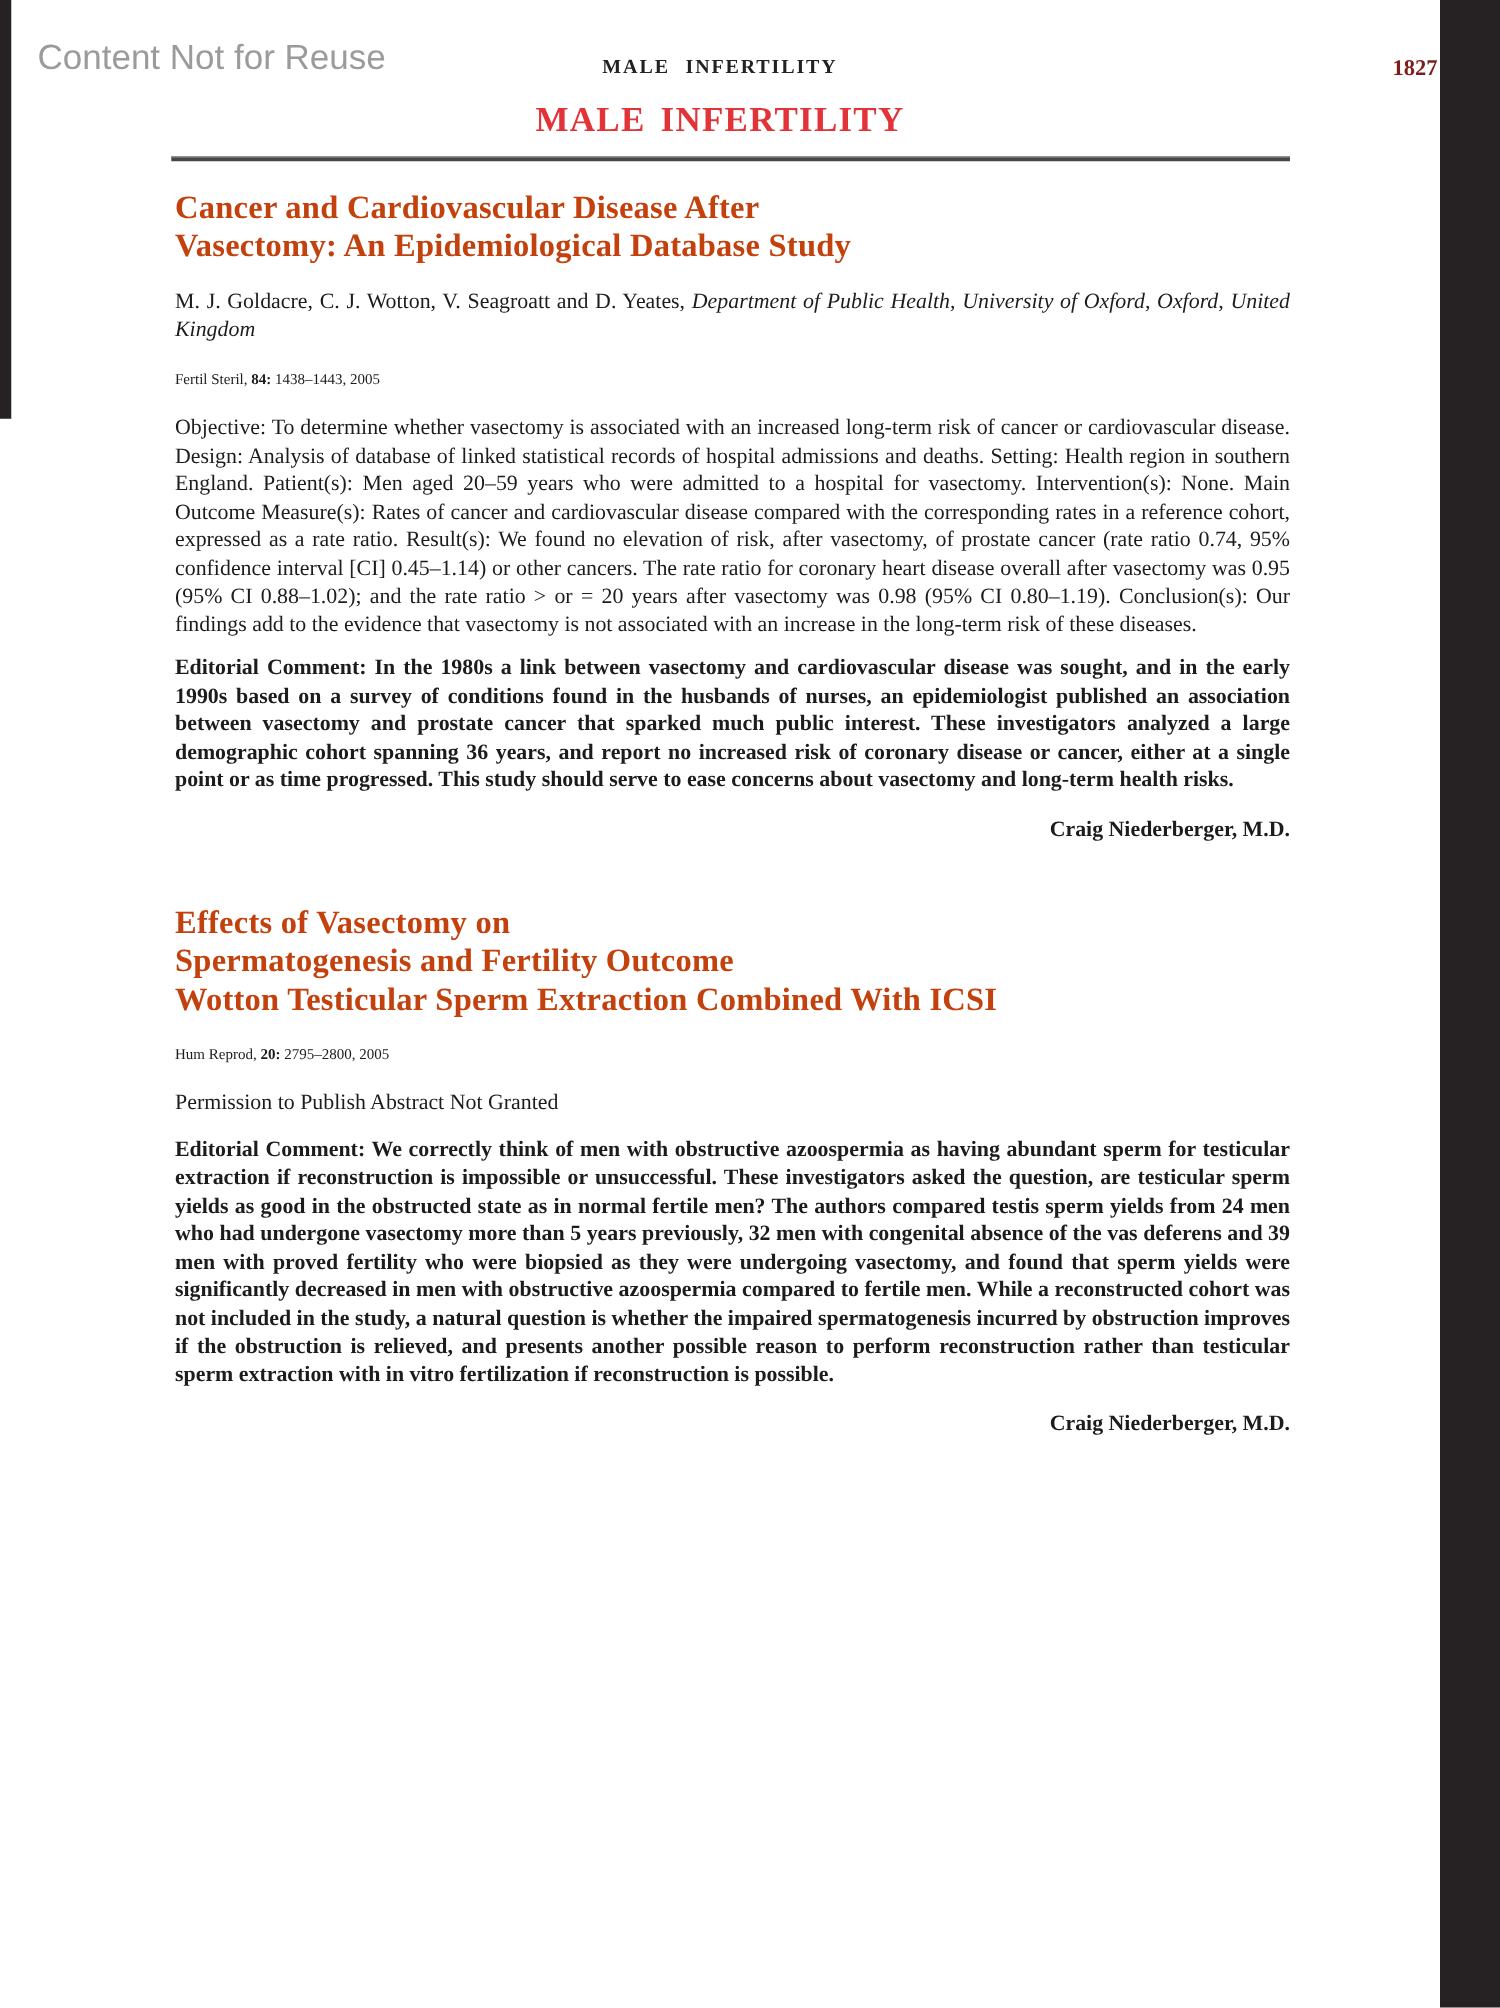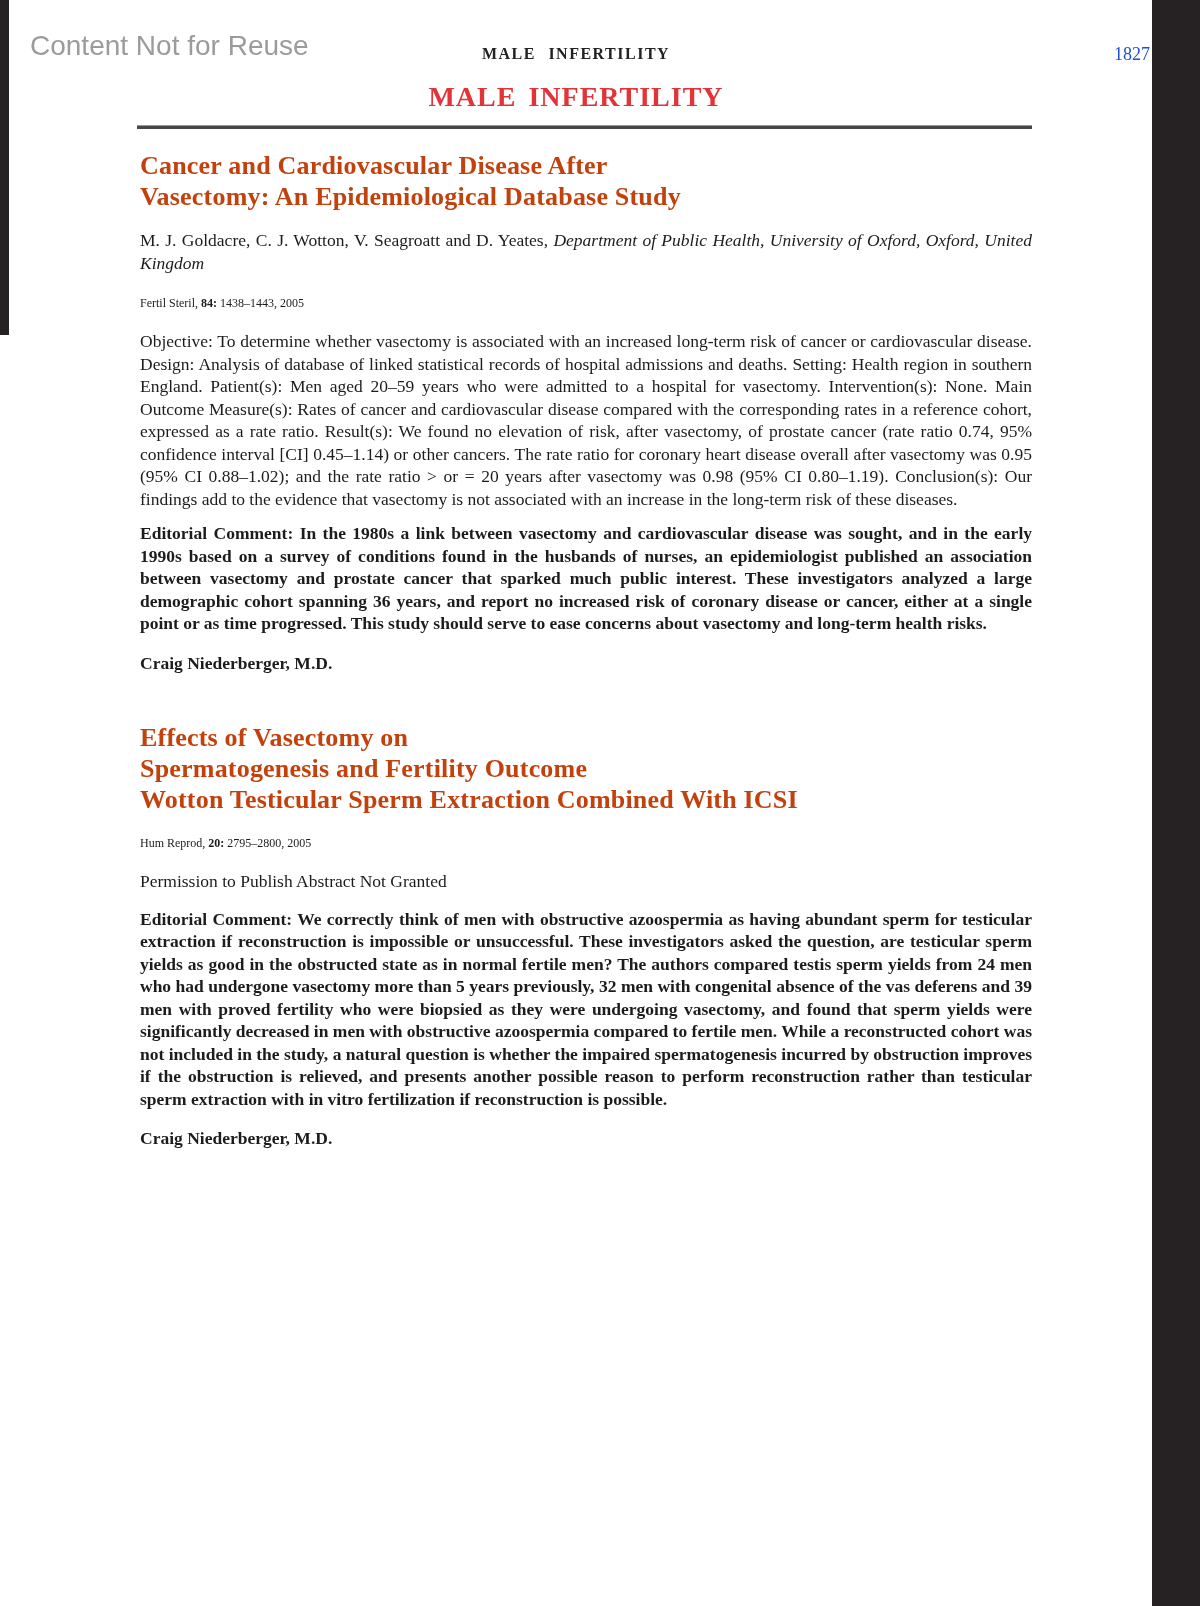--- a/index.html
+++ b/index.html
@@ -31,21 +31,21 @@
   }
   .running-head {
     position: absolute; left: 0; top: 45px; width: 1152px;
     text-align: center;
     font-size: 16px; font-weight: 600; letter-spacing: 1.5px; word-spacing: 7px;
     color: #222;
   }
   .page-number {
     position: absolute; left: 1020px; top: 44px; width: 130px;
     text-align: right;
-    font-size: 18px; color: #1d4ed8;
+    font-size: 18px; color: #7f1d1d; font-weight: bold;
   }
   .section-heading {
     position: absolute; left: 0; top: 81px; width: 1152px;
     text-align: center;
     font-size: 28px; font-weight: bold; letter-spacing: 1px; word-spacing: 4px;
     color: var(--accent, #e23438);
   }
   .head-rule {
     position: absolute; left: 137px; top: 125px;
     width: 895px; height: 3px;
@@ -71,21 +71,21 @@
   .para {
     font-size: 17.5px; line-height: 22.5px; margin: 0 0 0 0;
     text-align: justify;
   }
   .abstract { margin-bottom: 12px; }
   .editorial { font-weight: bold; }
   .permission {
     font-size: 17.5px; line-height: 23px; margin: 0 0 15px 0; font-family: Liberation Serif, serif;
   }
   .signature {
-    font-size: 17.5px; font-weight: bold; text-align: left;
+    font-size: 17.5px; font-weight: bold; text-align: right;
     margin: 18px 0 0 0;
   }
   .article-gap { height: 48px; }
 </style>
 </head>
 <body>
 
 <div class="page">
 
   <div class="watermark">Content Not for Reuse</div>

